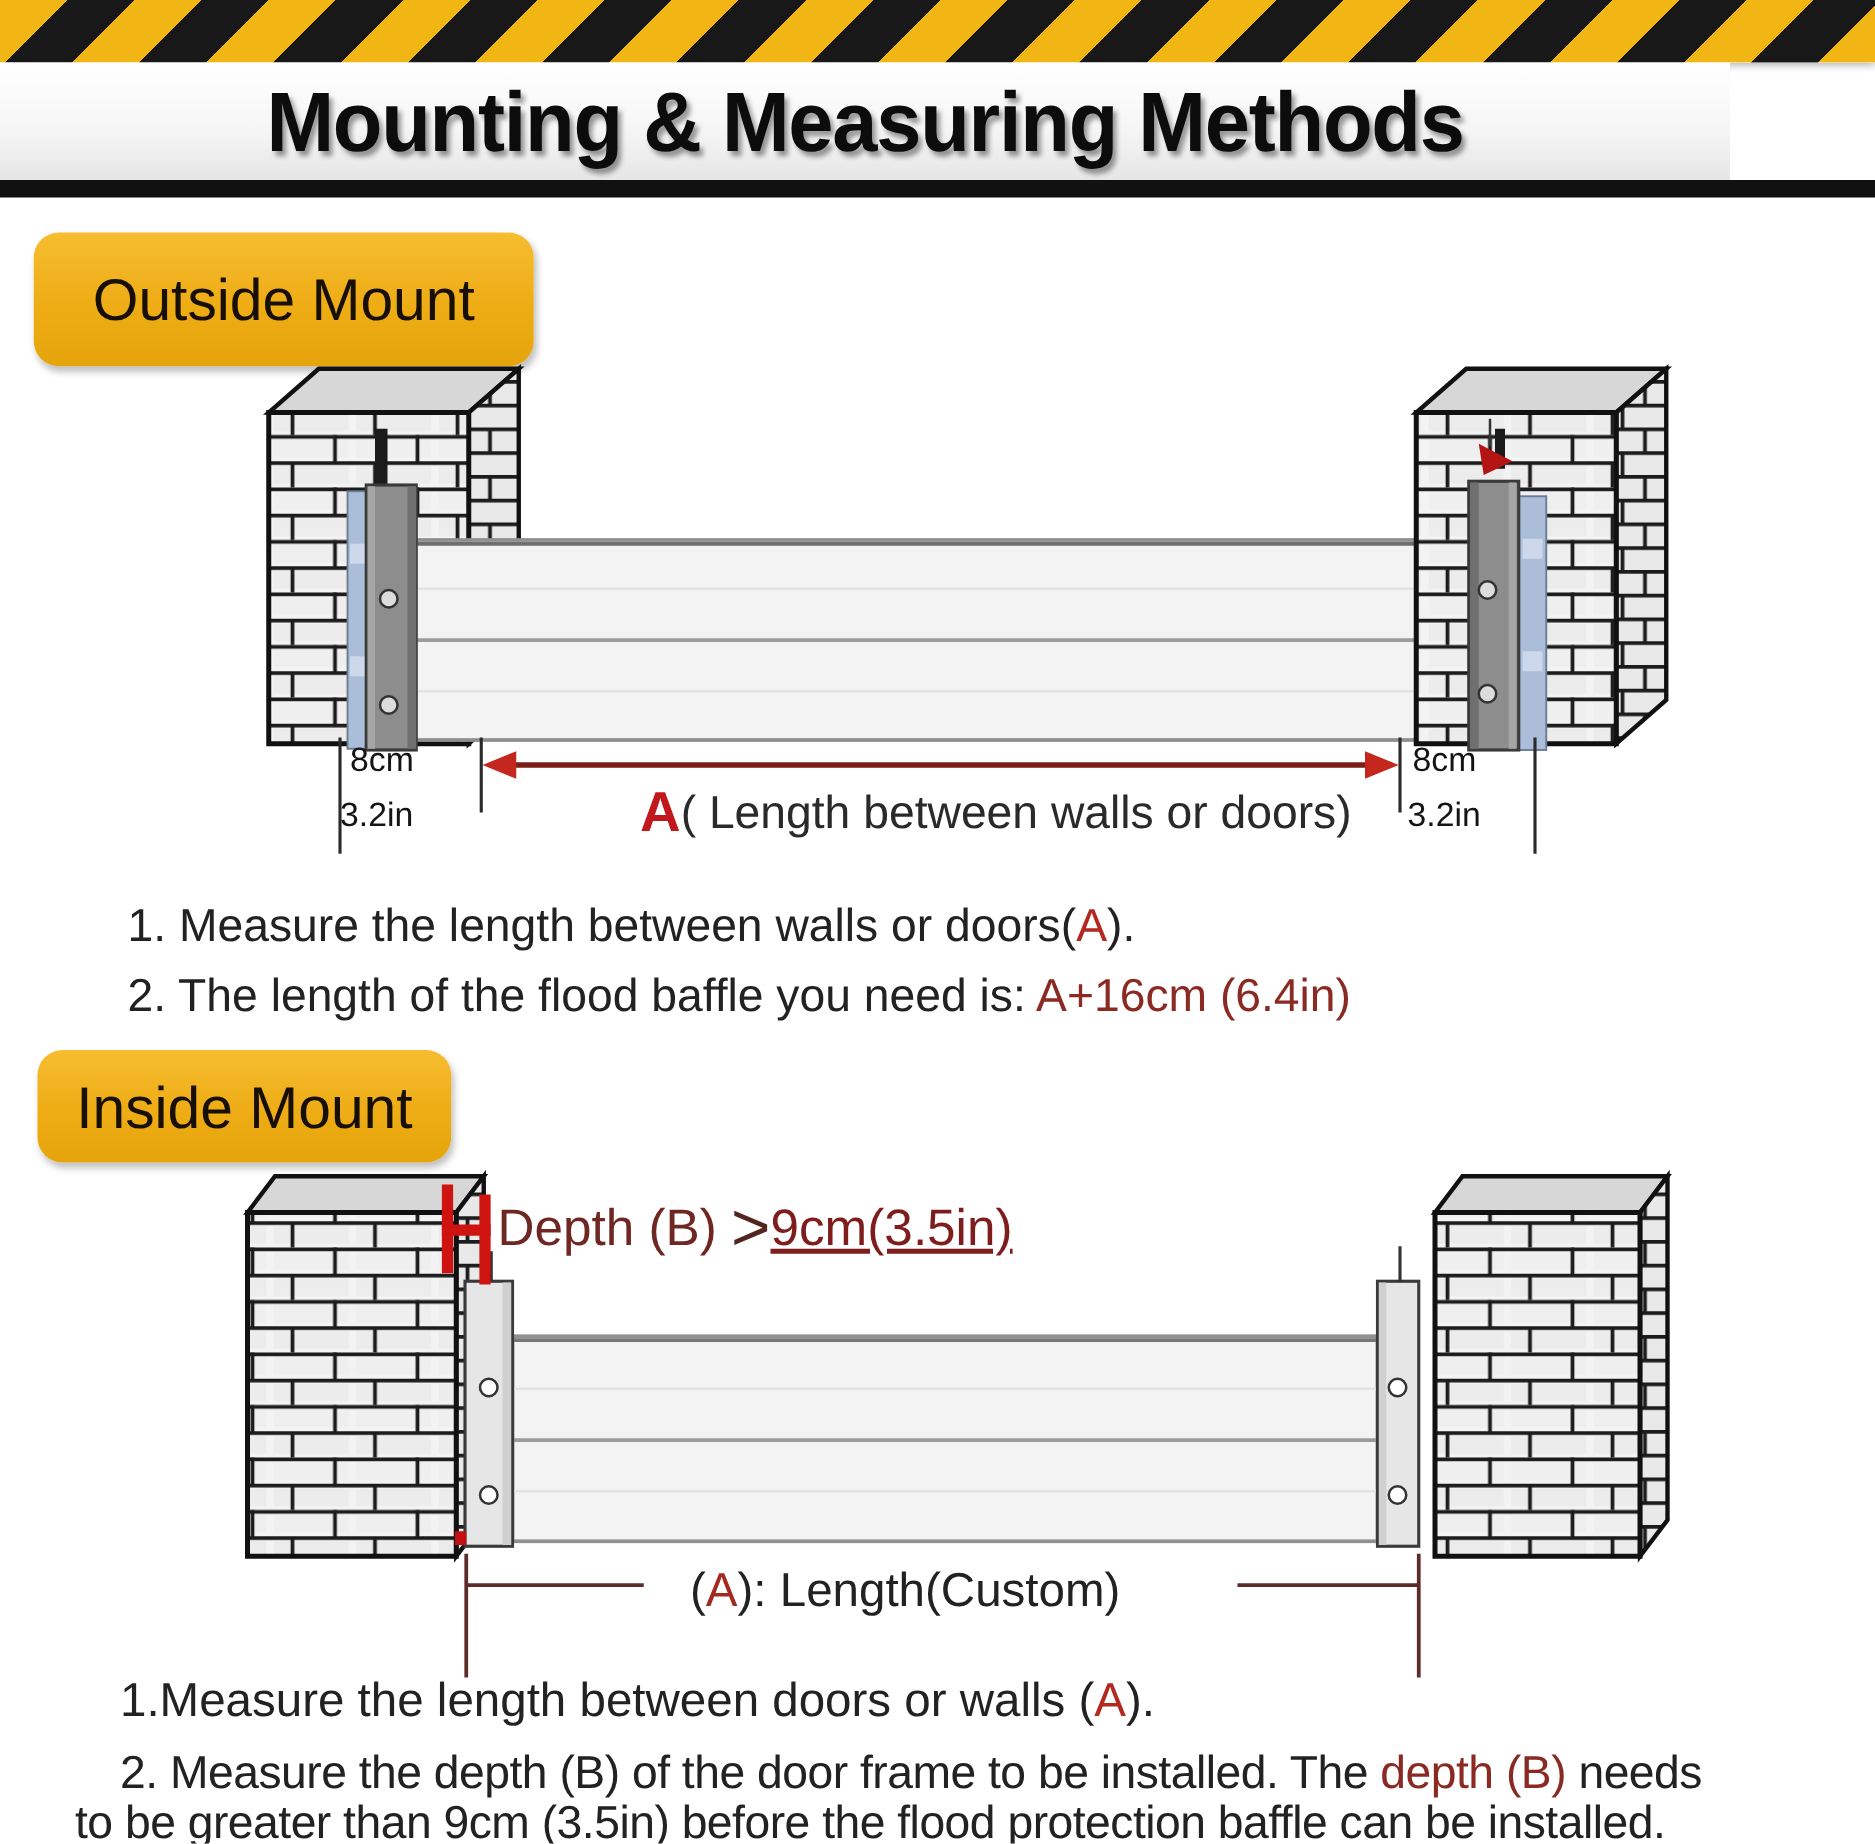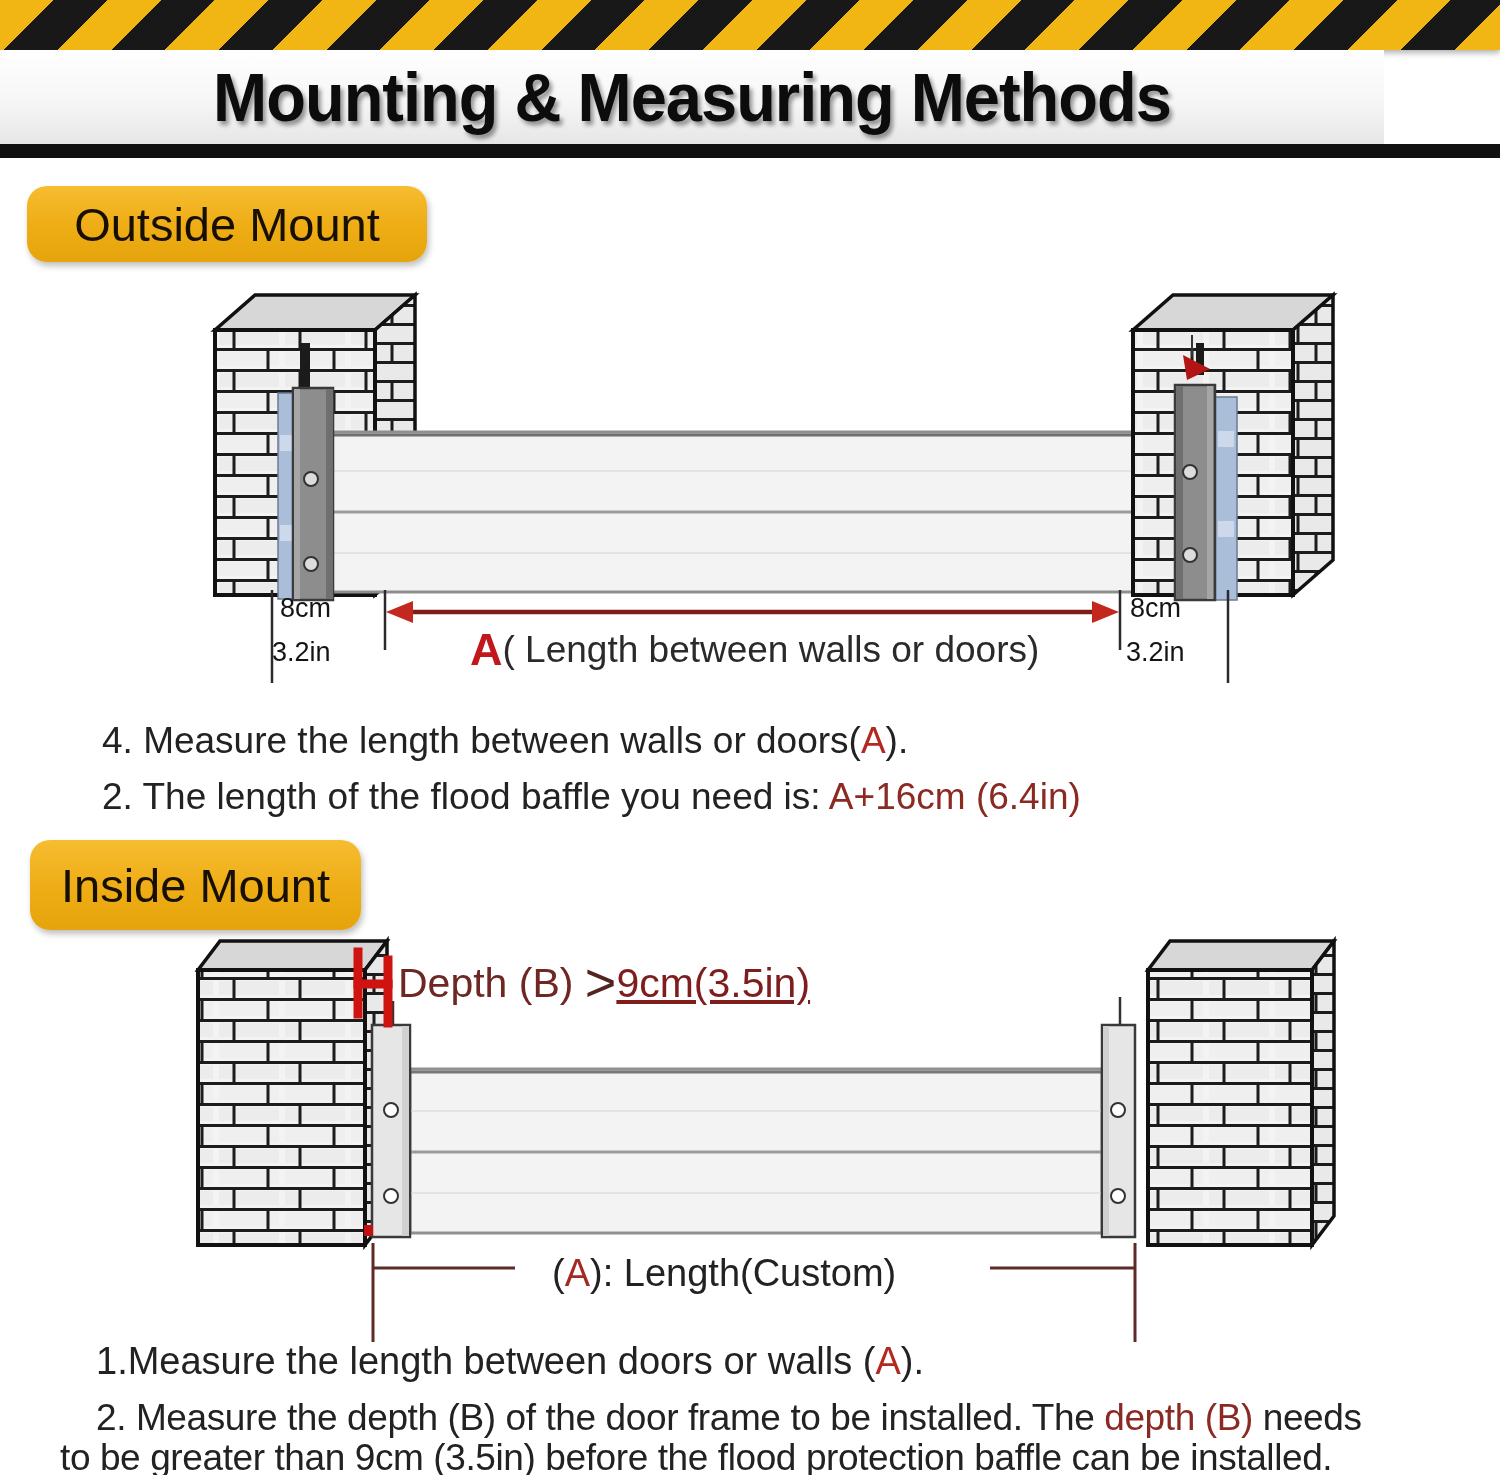--- a/index.html
+++ b/index.html
@@ -27,36 +27,36 @@
   }
   .divider { position:absolute; left:0; top:144px; width:1500px; height:14px; background:#111111; }
 
   
   .pill {
     position:absolute; display:flex; align-items:center; justify-content:center;
     background:linear-gradient(180deg,#f6bd30 0%,#eeac15 55%,#e5a30c 100%);
     border-radius:20px; box-shadow:2px 4px 6px rgba(0,0,0,0.25);
     font-size:47px; color:#171002;
   }
-  .pill-outside { left:27px;  top:186px; width:400px; height:76px; }
+  .pill-outside { left:27px;  top:186px; width:400px; height:107px; }
   .pill-inside  { left:30px;  top:840px; width:331px; height:90px; }
 
   
   .diag { position:absolute; }
   .diag-outside { left:150px; top:285px; }
   .diag-inside  { left:150px; top:935px; }
 
   
   .dim  { font-size:27px; color:#141414; }
   .t-8cm-left  { left:280px;  top:593px; }
   .t-32in-left { left:272px;  top:637px; }
   .t-8cm-right { left:1130px; top:593px; }
   .t-32in-right{ left:1126px; top:637px; }
 
-  .t-span-label { left:470px; top:629px; font-size:37px; color:#2a2a2a; }
+  .t-span-label { left:512px; top:629px; font-size:37px; color:#2a2a2a; }
   .t-span-label .redA { color:#c0181d; font-weight:700; font-size:45px; line-height:0; vertical-align:-3px; }
 
   .step { font-size:37px; color:#222222; }
   .o-step1 { left:102px; top:720px; }
   .o-step2 { left:102px; top:776px; }
   .red-seg { color:#8a2a22; }
   .redA    { color:#b3281f; }
 
   .t-depth { left:398px; top:951px; font-size:41px; color:#6e2722; }
   .t-depth .gt  { font-size:54px; color:#53251f; vertical-align:-4px; }
@@ -159,21 +159,21 @@
 
   <div class="abs dim t-8cm-left">8cm</div>
   <div class="abs dim t-32in-left">3.2in</div>
   <div class="abs dim t-8cm-right">8cm</div>
   <div class="abs dim t-32in-right">3.2in</div>
   <div class="abs t-span-label">
     <span class="redA">A</span><span>( Length between walls or doors)</span>
   </div>
 
   <div class="abs step o-step1">
-    <span>4. Measure the length between walls or doors(</span><span class="redA">A</span><span>).</span>
+    <span>1. Measure the length between walls or doors(</span><span class="redA">A</span><span>).</span>
   </div>
   <div class="abs step o-step2">
     <span>2. The length of the flood baffle you need is: </span><span class="red-seg">A+16cm (6.4in)</span>
   </div>
 
   <div class="pill pill-inside">
     <span>Inside Mount</span>
   </div>
 
   <svg class="diag diag-inside" width="1200" height="420" viewBox="0 0 1200 420">

